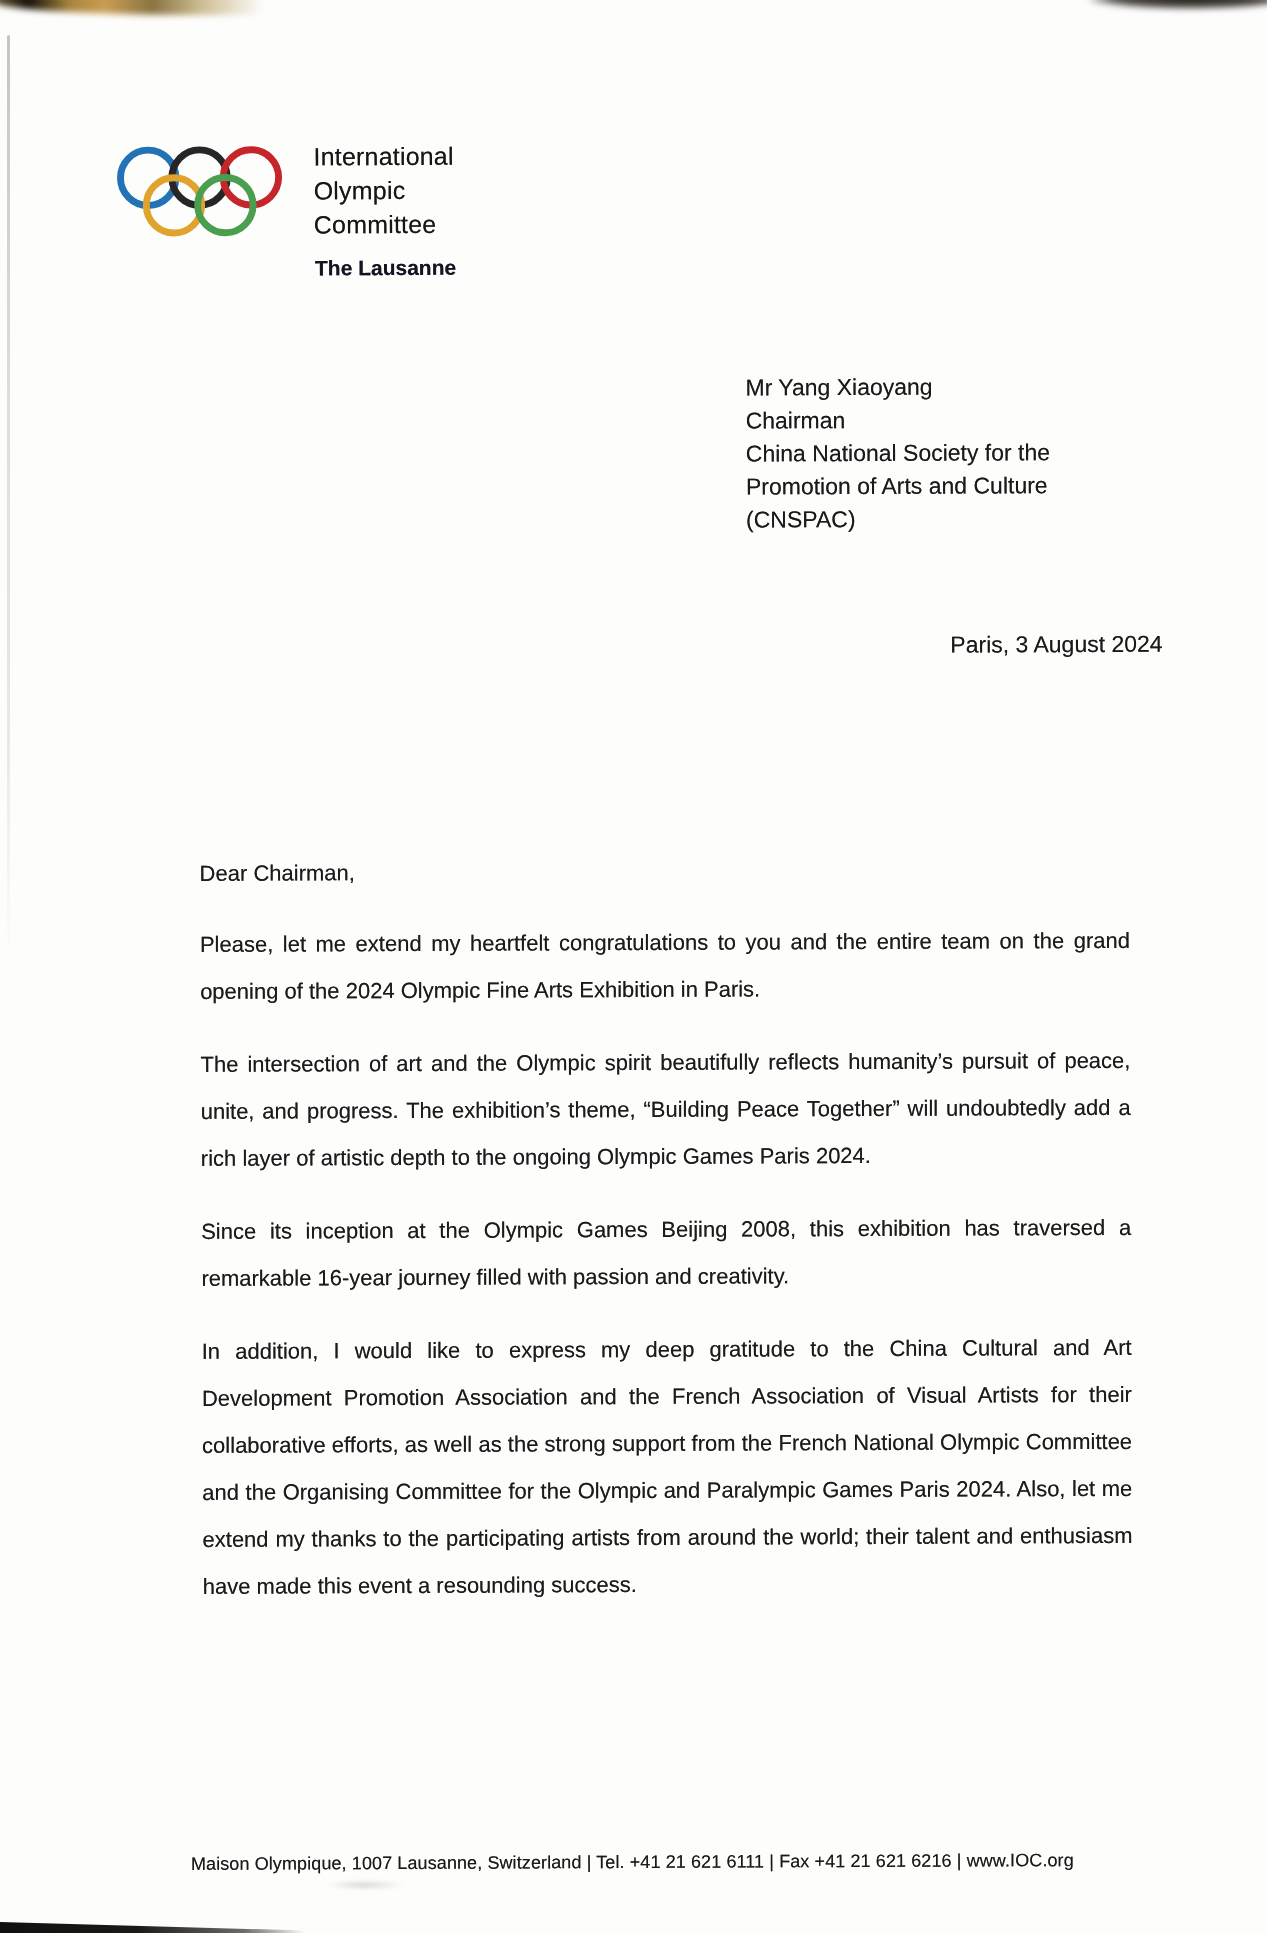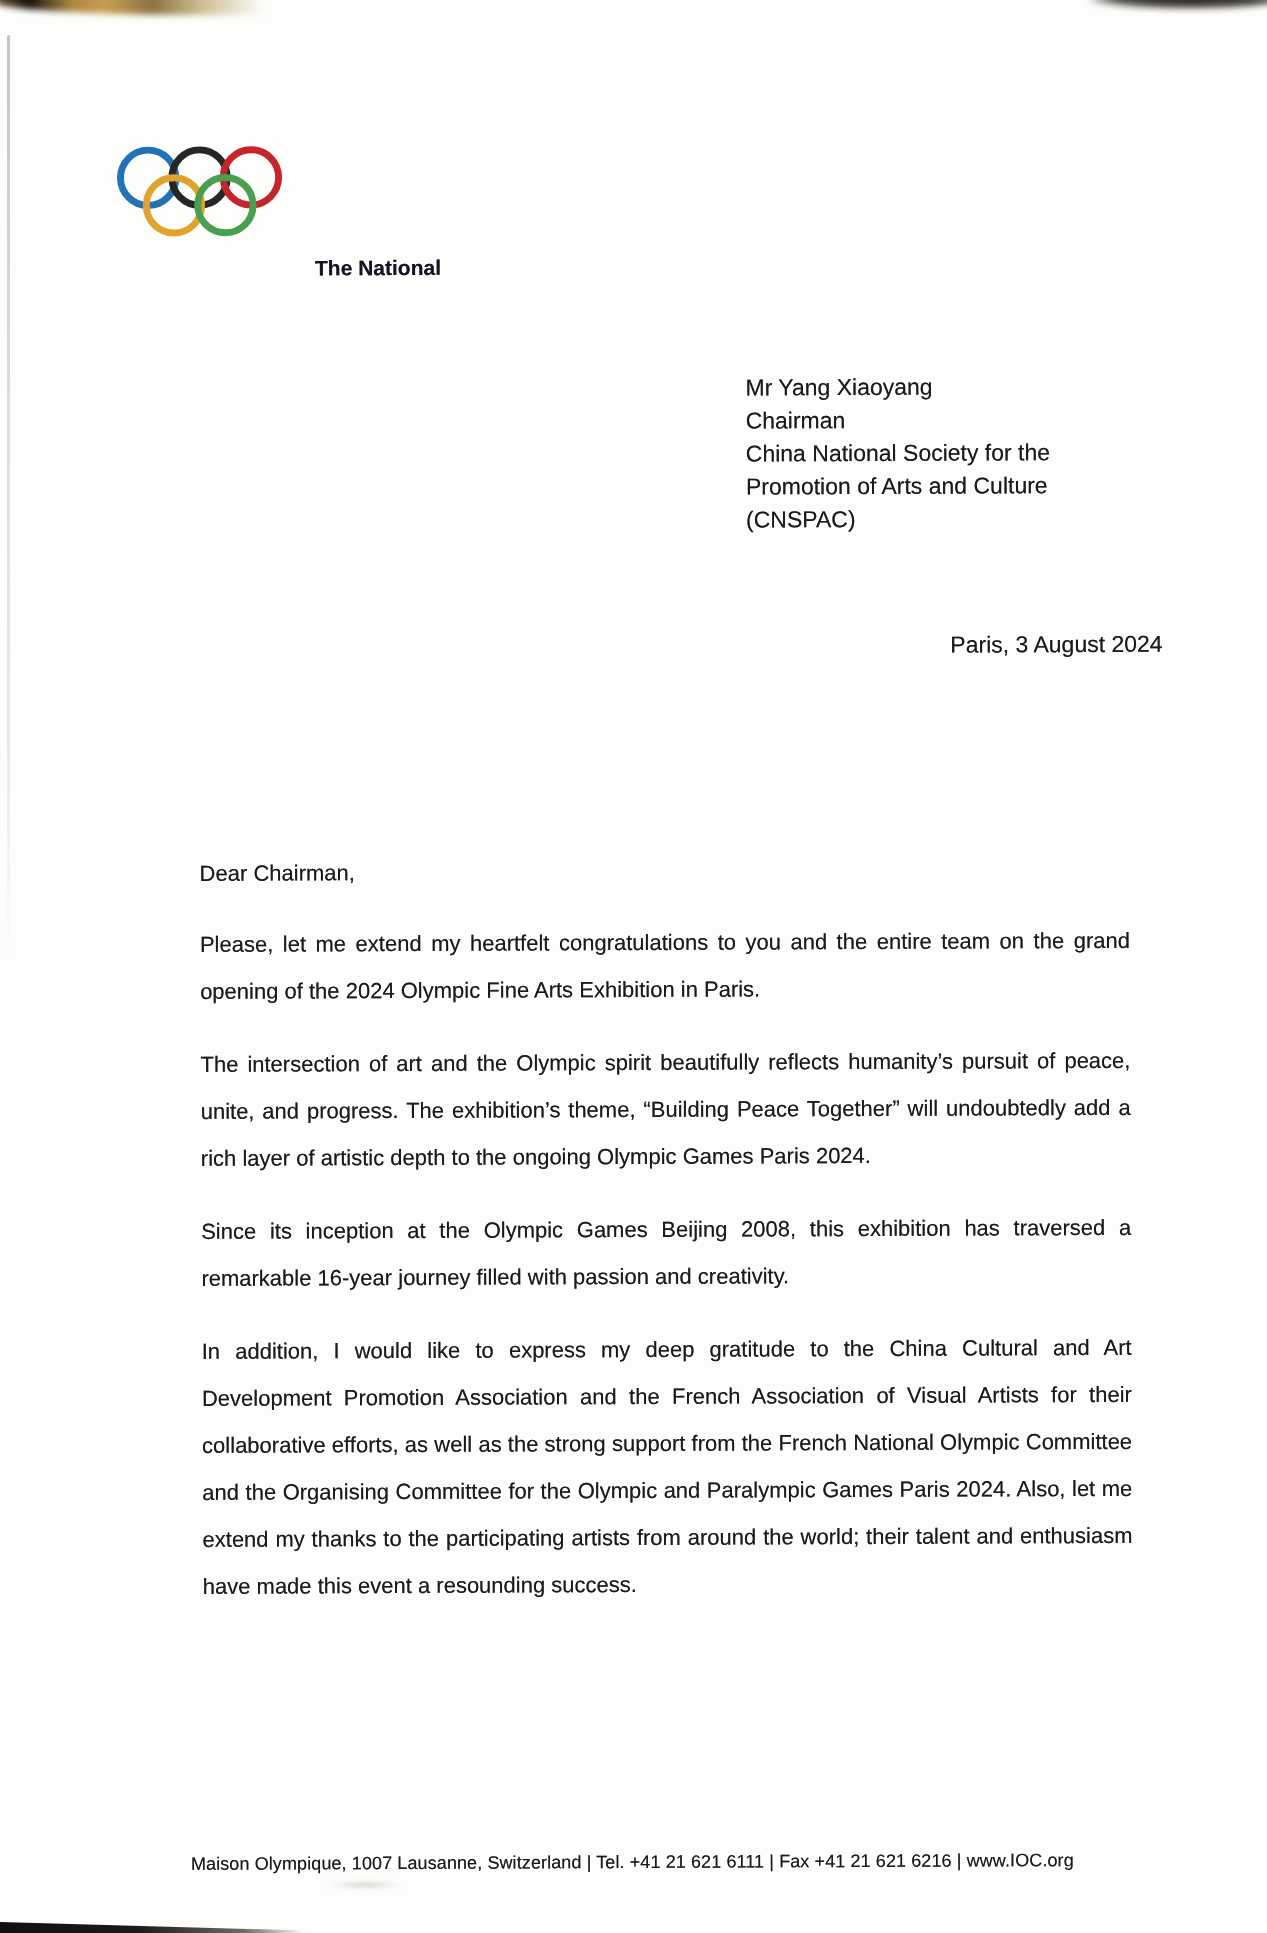--- a/index.html
+++ b/index.html
@@ -100,22 +100,27 @@
 <div class="scan">
 
   <svg class="rings" viewBox="0 0 172 98" aria-hidden="true">
     <circle cx="34" cy="33" r="28" fill="none" stroke-width="7" stroke="#2272b5"></circle>
     <circle cx="86" cy="33" r="28" fill="none" stroke-width="7" stroke="#262626"></circle>
     <circle cx="138" cy="33" r="28" fill="none" stroke-width="7" stroke="#c5262c"></circle>
     <circle cx="60" cy="61" r="28" fill="none" stroke-width="7" stroke="#dfa32e"></circle>
     <circle cx="112" cy="61" r="28" fill="none" stroke-width="7" stroke="#4a9e4f"></circle>
   </svg>
 
+  <div class="org txt">
+    <div>International</div>
+    <div>Olympic</div>
+    <div>Committee</div>
+  </div>
 
-  <div class="president txt">The National</div>
+  <div class="president txt">The Lausanne</div>
 
   <div class="recipient txt">
     <div>Mr Yang Xiaoyang</div>
     <div>Chairman</div>
     <div>China National Society for the</div>
     <div>Promotion of Arts and Culture</div>
     <div>(CNSPAC)</div>
   </div>
 
   <div class="dateline txt">Paris, 3 August 2024</div>

